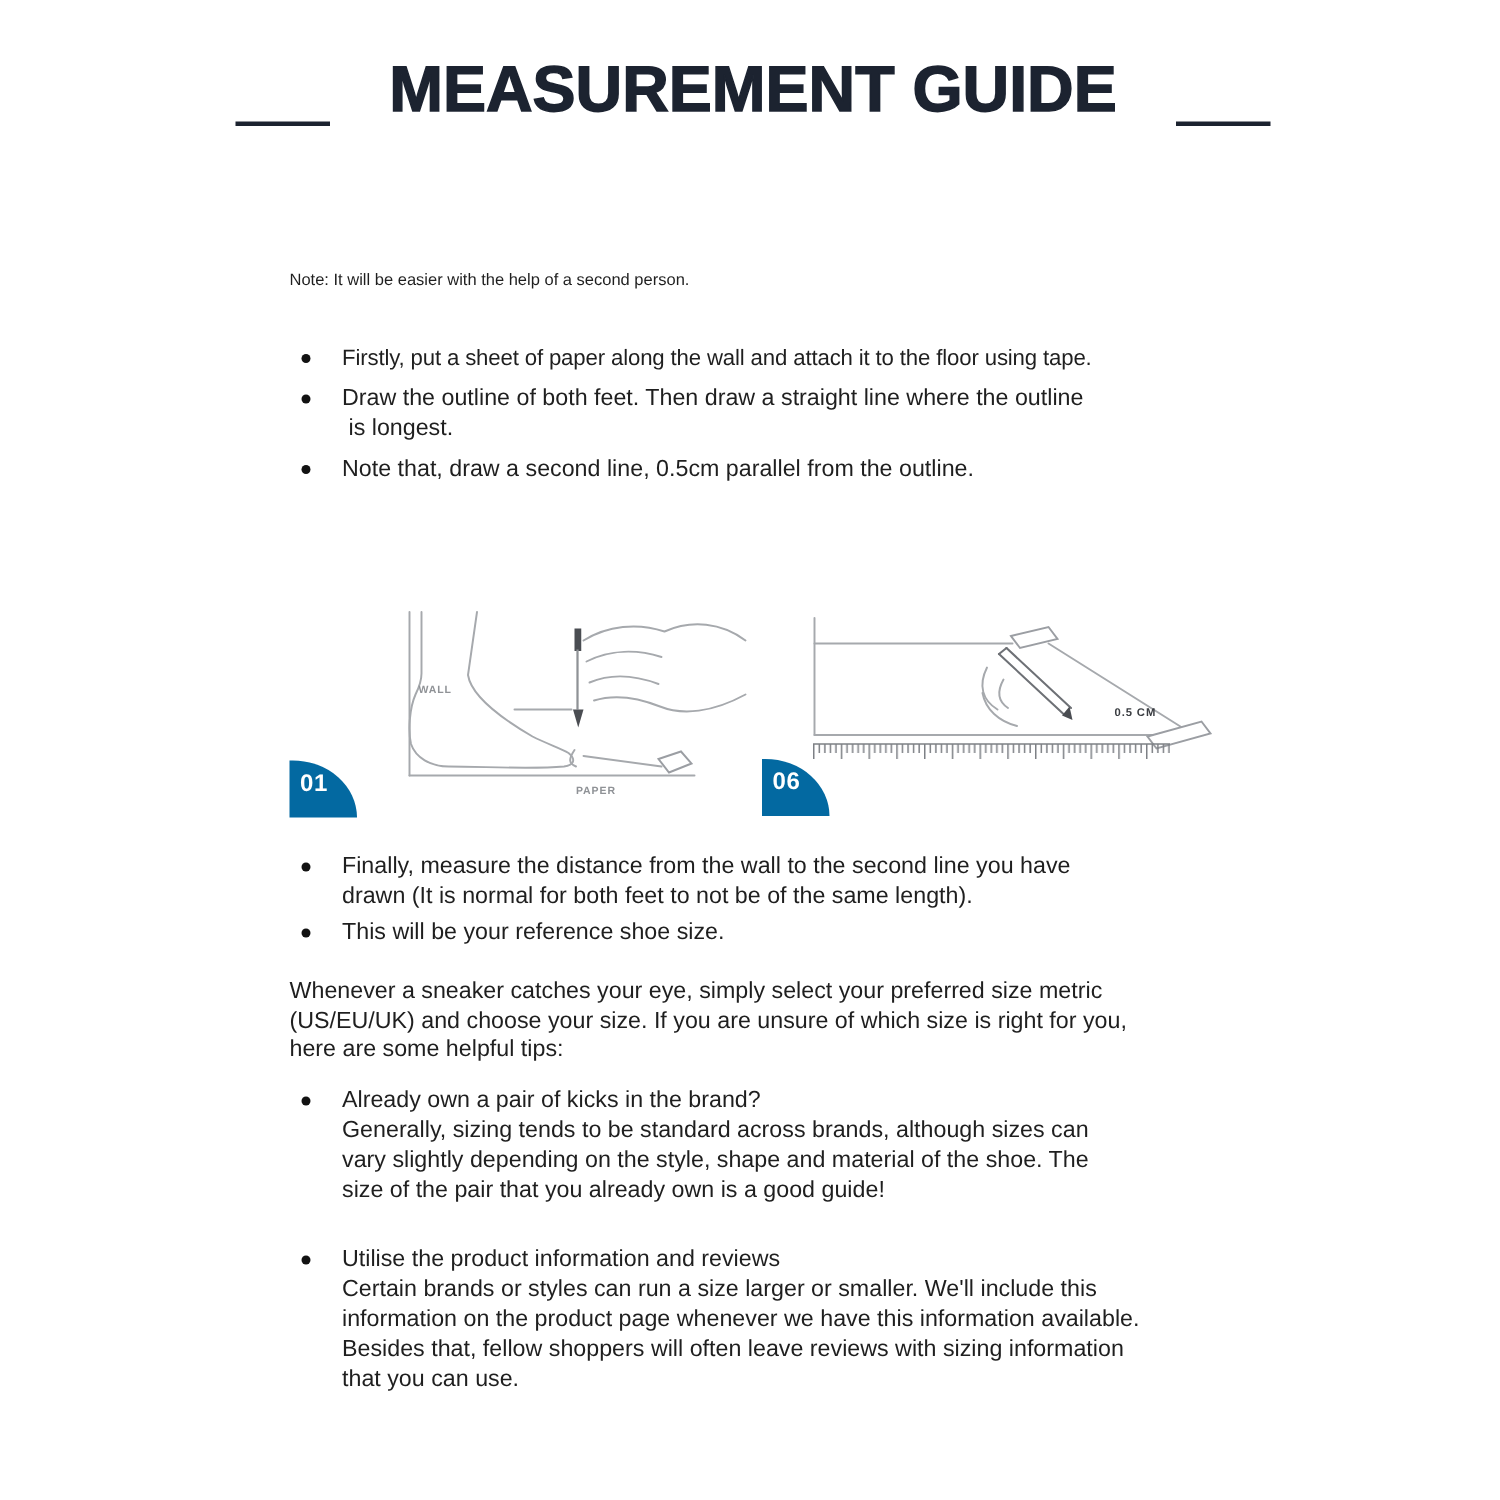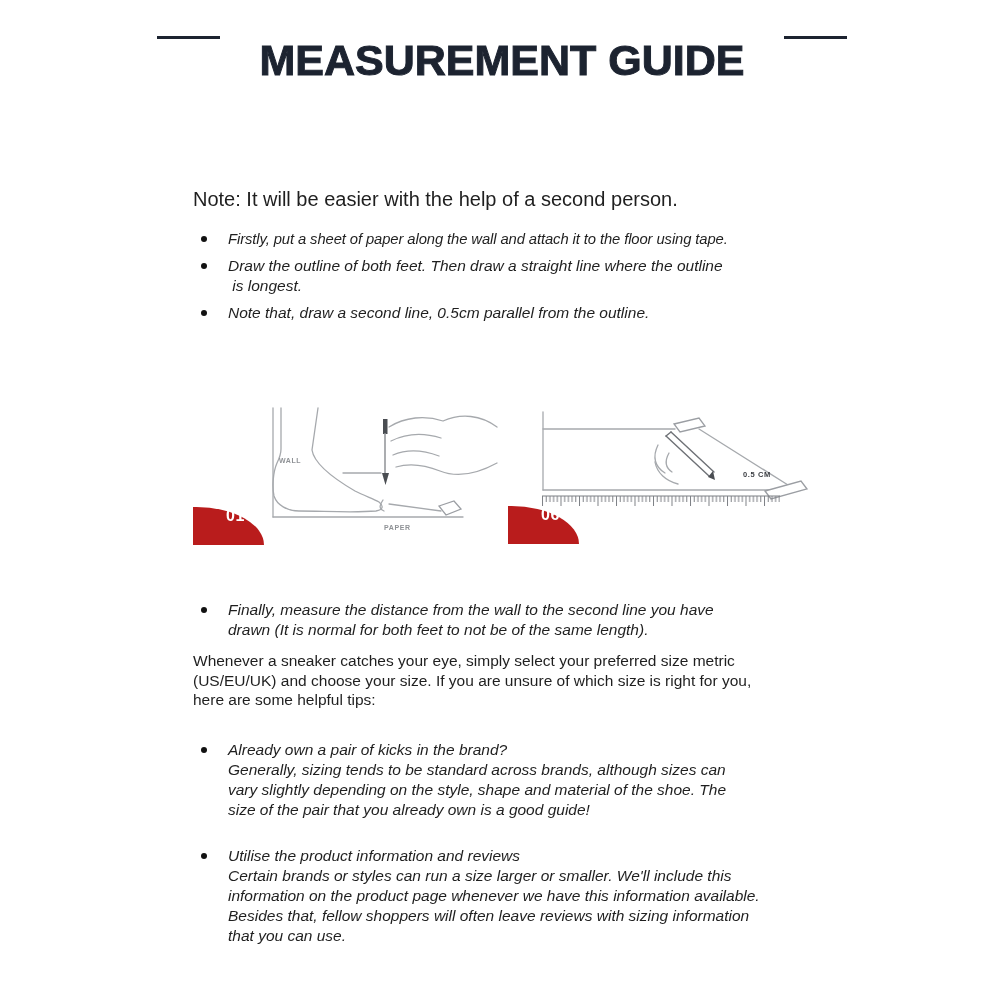--- a/index.html
+++ b/index.html
@@ -1,57 +1,57 @@
 <!DOCTYPE html>
 <html><head>
 <meta charset="utf-8">
 <style>
   html,body { margin:0; padding:0; background:#ffffff; }
   .page {
     position:relative; width:1000px; height:1000px; background:#ffffff;
     font-family:"Liberation Sans", sans-serif; color:#1f1f1f; overflow:hidden;
   }
   
-  .title-row { position:absolute; top:36px; left:4px; right:0; display:flex; align-items:flex-start; justify-content:center; gap:40px; }
+  .title-row { position:absolute; top:36px; left:4px; right:0; display:flex; align-items:flex-end; justify-content:center; gap:40px; }
   .dash { width:63px; height:3px; background:#1c2330; }
   .title {
     margin:0; font-size:43px; font-weight:bold; color:#1c2330; letter-spacing:0;
     -webkit-text-stroke:1px #1c2330; line-height:48px; white-space:nowrap;
   }
   
   .para { position:absolute; left:193px; width:660px; margin:0; white-space:pre-line; }
   #intro { top:122px; font-size:16px; line-height:27px; }
-  #note  { top:186px; font-size:20px; line-height:27px; }
+  #note  { top:174px; font-size:11px; line-height:27px; }
   #sizing-paragraph { top:651px; font-size:15.5px; line-height:19.5px; }
   .bullets { position:absolute; left:193px; width:680px; margin:0; padding:0; list-style:none; }
   #steps1 { top:229px; }
-  #steps2 { top:600px; }
-  #tips   { top:740px; }
-  .bullets li { position:relative; padding-left:35px; font-size:15.5px; line-height:20px; white-space:pre-line; margin-bottom:7px;font-style:italic; }
+  #steps2 { top:568px; }
+  #tips   { top:724px; }
+  .bullets li { position:relative; padding-left:35px; font-size:15.5px; line-height:20px; white-space:pre-line; margin-bottom:7px; }
   #steps2 li { margin-bottom:4px; }
   #tips li { margin-bottom:26px; }
   li .dot { position:absolute; left:8px; top:7px; width:6px; height:6px; border-radius:50%; background:#121212; }
   .tight { font-size:14.8px; letter-spacing:-0.1px; }
   
   .figures { position:absolute; top:405px; left:0; width:1000px; height:145px; }
   .fig { position:absolute; top:0; height:145px; }
   #fig1 { left:193px; width:307px; }
   #fig2 { left:508px; width:362px; }
   .fig svg { position:absolute; left:0; top:0; }
   .fig-label {
     position:absolute; font-size:7px; font-weight:bold; letter-spacing:0.6px;
     color:#8f9296; font-family:"Liberation Sans", sans-serif;margin-left:44px;
   }
   #wall-label  { left:42px;  top:52px; }
   #paper-label { left:147px; top:119px; }
   #halfcm-label{ left:191px; top:65px; color:#3a3d42; font-size:7.5px; }
   .badge {
     position:absolute; left:0; top:102px; width:45px; height:38px;
-    background:#b91c1c; border-top-right-radius:95% 100%;
-    color:#ffffff; display:flex; align-items:flex-start;padding-left:26px;
+    background:#0369a1; border-top-right-radius:95% 100%;
+    color:#ffffff; display:flex; align-items:center;
   }
   #fig2 .badge { top:101px; }
   .badge span { margin:0 0 6px 7px; font-size:16px; font-weight:bold; letter-spacing:0.5px; }
 </style>
 </head>
 <body>
 
 <div class="page">
 
   <header class="title-row">
@@ -141,20 +141,21 @@
       <div class="badge">
           <span>06</span>
         </div>
     </div>
 
   </div>
 
   <ul class="bullets" id="steps2">
     <li><span class="dot"></span><span>Finally, measure the distance from the wall to the second line you have
 drawn (It is normal for both feet to not be of the same length).</span></li>
+    <li><span class="dot"></span><span>This will be your reference shoe size.</span></li>
   </ul>
 
   <p class="para" id="sizing-paragraph">Whenever a sneaker catches your eye, simply select your preferred size metric
 (US/EU/UK) and choose your size. If you are unsure of which size is right for you,
 here are some helpful tips:</p>
 
   <ul class="bullets" id="tips">
     <li><span class="dot"></span><span>Already own a pair of kicks in the brand?
 Generally, sizing tends to be standard across brands, although sizes can
 vary slightly depending on the style, shape and material of the shoe. The

